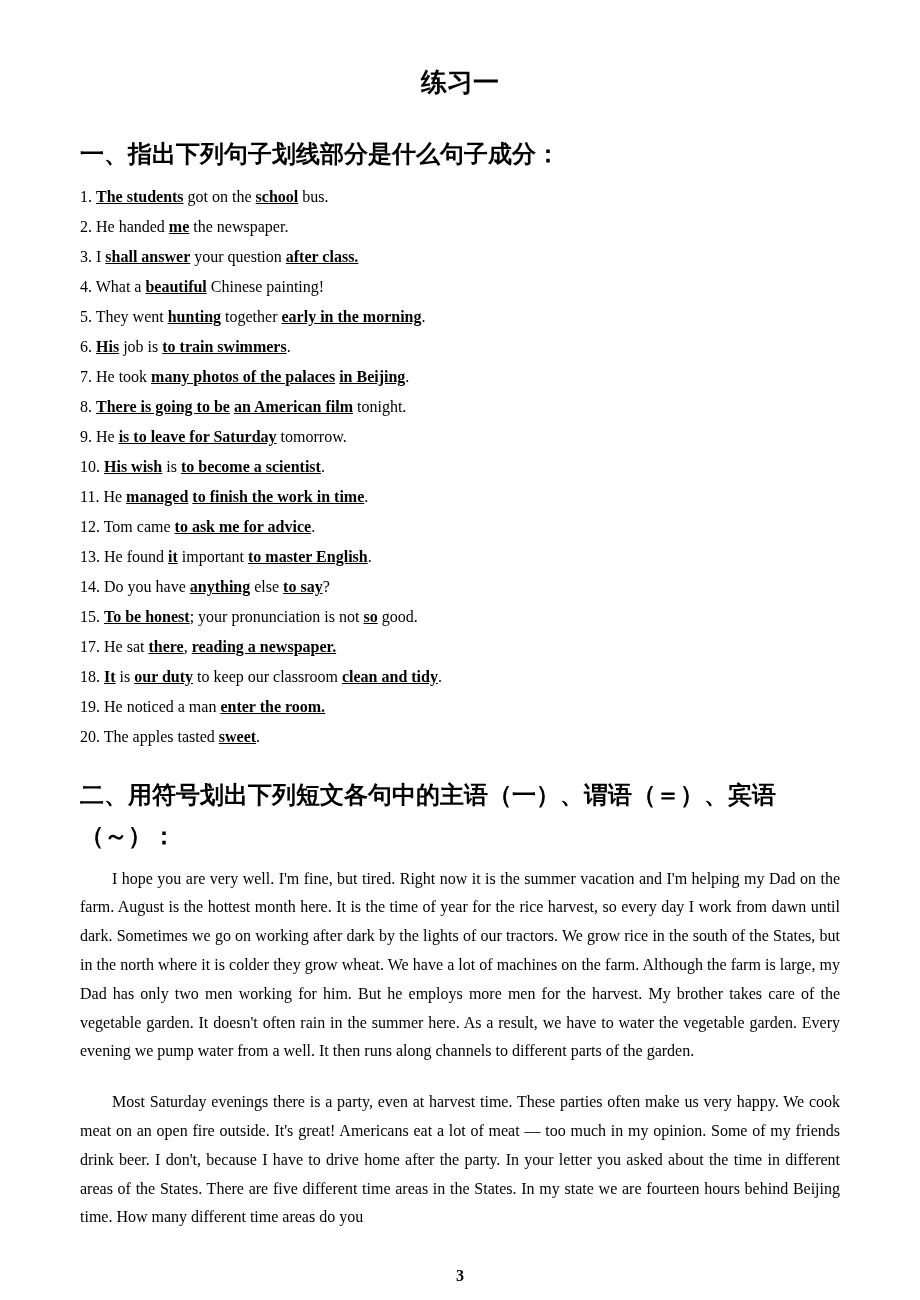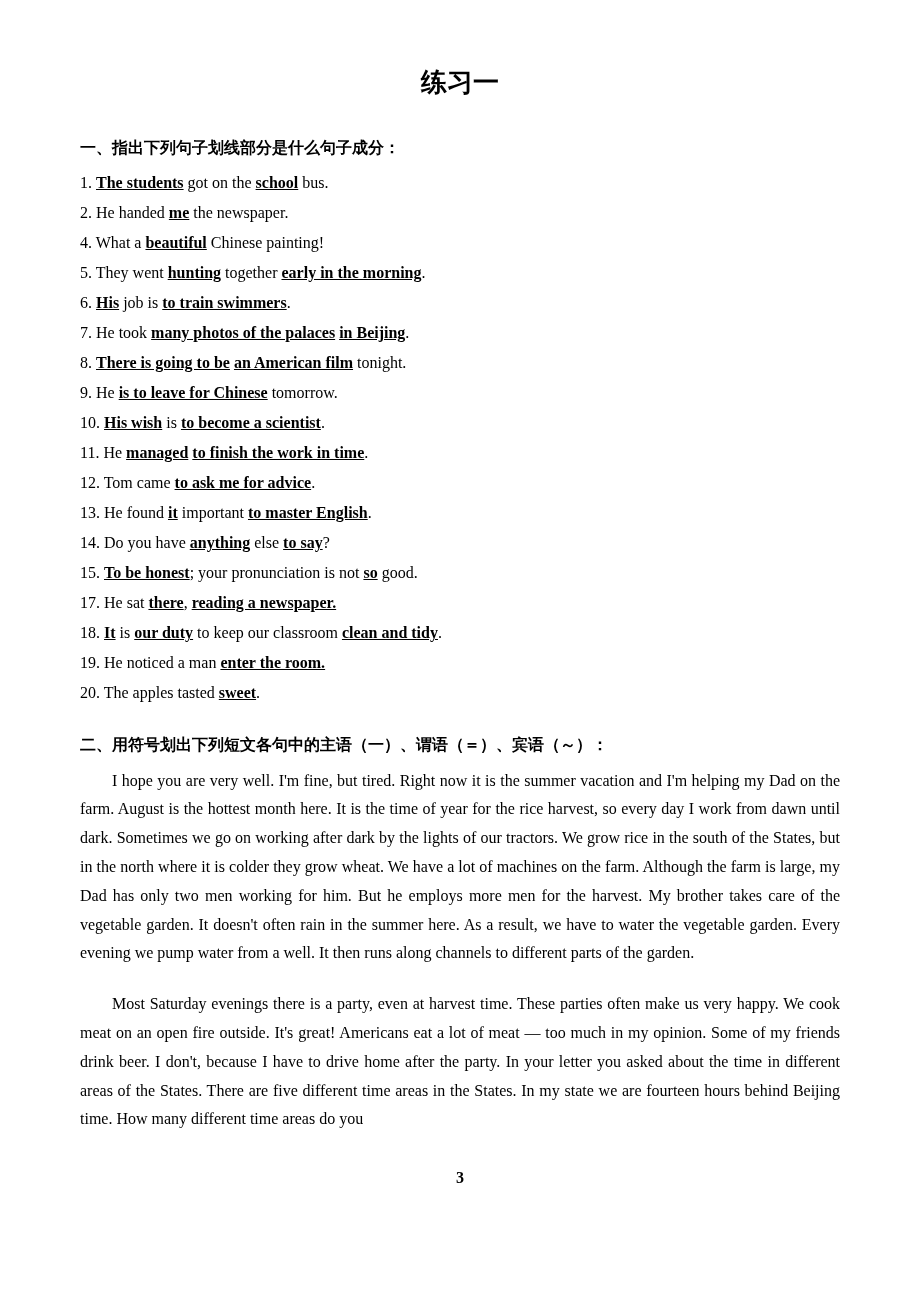--- a/index.html
+++ b/index.html
@@ -18,21 +18,21 @@
       padding: 60px 80px;
     }
     .page-title {
       text-align: center;
       font-size: 26px;
       font-weight: bold;
       margin-bottom: 30px;
       font-family: "SimHei", "黑体", sans-serif;
     }
     .section-heading {
-      font-size: 16px;
+      font-size: 24px;
       font-weight: bold;
       margin-top: 24px;
       margin-bottom: 8px;
     }
     .sentence-list {
       list-style: none;
       padding: 0;
       margin: 0 0 10px 0;
     }
     .sentence-list li {
@@ -61,26 +61,27 @@
 </head>
 <body>
 
 <div class="page-title">练习一</div>
 
 <div>
   <div class="section-heading">一、指出下列句子划线部分是什么句子成分：</div>
   <ul class="sentence-list">
     <li>1. <u>The students</u> got on the <u>school</u> bus.</li>
     <li>2. He handed <u>me</u> the newspaper.</li>
+    <li>3. I <u>shall answer</u> your question <u>after class.</u></li>
     <li>4. What a <u>beautiful</u> Chinese painting!</li>
     <li>5. They went <u>hunting</u> together <u>early in the morning</u>.</li>
     <li>6. <u>His</u> job is <u>to train swimmers</u>.</li>
     <li>7. He took <u>many photos of the palaces</u> <u>in Beijing</u>.</li>
     <li>8. <u>There is going to be</u> <u>an American film</u> tonight.</li>
-    <li>9. He <u>is to leave for Chinese</u> tomorrow.</li>
+    <li>9. He <u>is to leave for Saturday</u> tomorrow.</li>
     <li>10. <u>His wish</u> is <u>to become a scientist</u>.</li>
     <li>11. He <u>managed</u> <u>to finish the work in time</u>.</li>
     <li>12. Tom came <u>to ask me for advice</u>.</li>
     <li>13. He found <u>it</u> important <u>to master English</u>.</li>
     <li>14. Do you have <u>anything</u> else <u>to say</u>?</li>
     <li>15. <u>To be honest</u>; your pronunciation is not <u>so</u> good.</li>
     <li>17. He sat <u>there</u>, <u>reading a newspaper.</u></li>
     <li>18. <u>It</u> is <u>our duty</u> to keep our classroom <u>clean and tidy</u>.</li>
     <li>19. He noticed a man <u>enter the room.</u></li>
     <li>20. The apples tasted <u>sweet</u>.</li>

